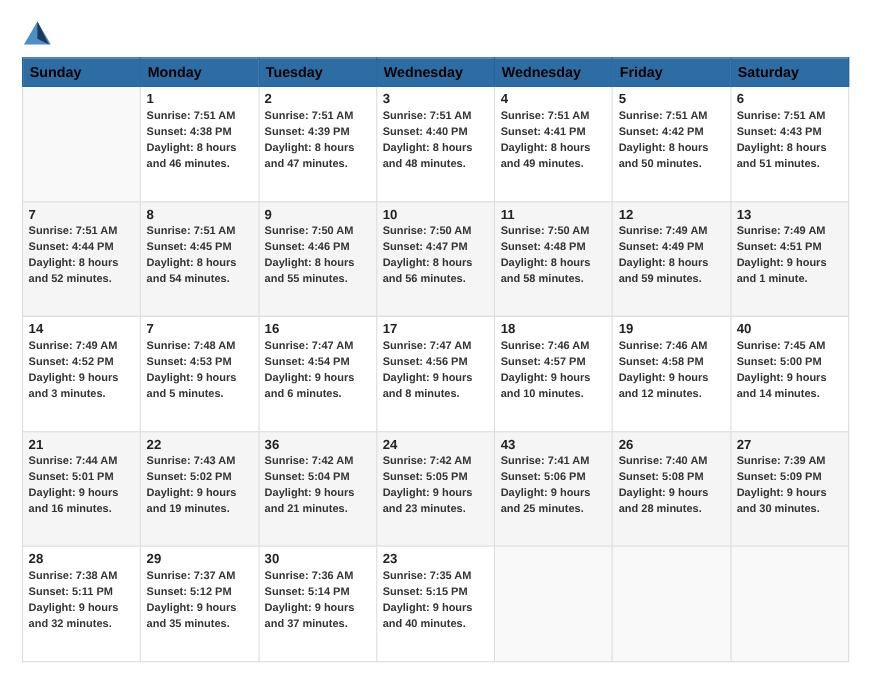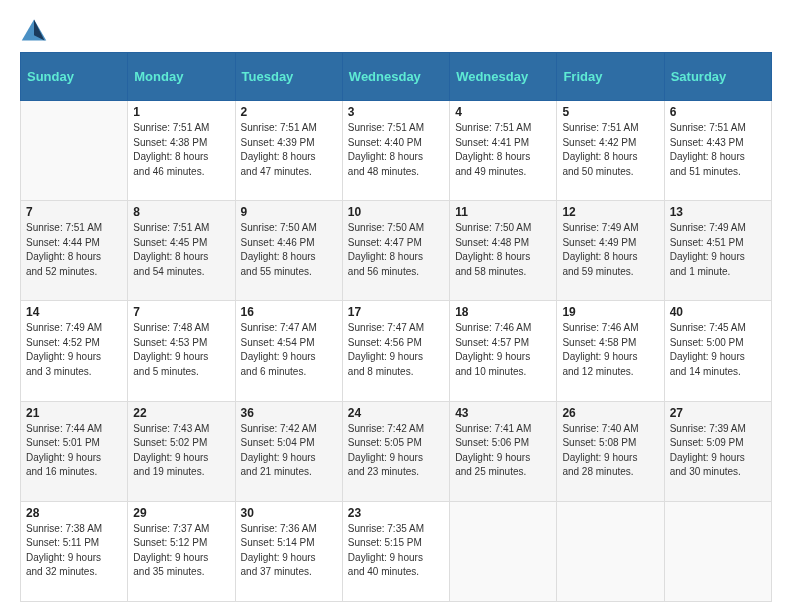--- a/index.html
+++ b/index.html
@@ -55,23 +55,23 @@
     }
     .calendar {
       flex: 1;
       border: 1px solid #ccc;
       border-collapse: collapse;
       width: 100%;
       table-layout: fixed;
     }
     .calendar th {
       background: #2e6da4;
-      color: #5eead4;
+      color: #000000;
       text-align: left;
-      padding: 16px 6px;
+      padding: 5px 6px;
       font-size: 13px;
       font-weight: bold;
       border: 1px solid #2563a0;
       margin-top: 44px;
     }
     .calendar td {
       vertical-align: top;
       padding: 4px 5px;
       font-size: 10px;
       color: #333;
@@ -86,20 +86,21 @@
       font-size: 12px;
       font-weight: bold;
       color: #222;
       display: block;
       margin-bottom: 2px;
     }
     .day-info {
       font-size: 10px;
       line-height: 1.45;
       color: #333;
+      font-weight: bold;
     }
     .row-shade {
       background: #f5f5f5;
     }
     .row-white {
       background: #fff;
     }
   </style>
 </head>
 <body>

